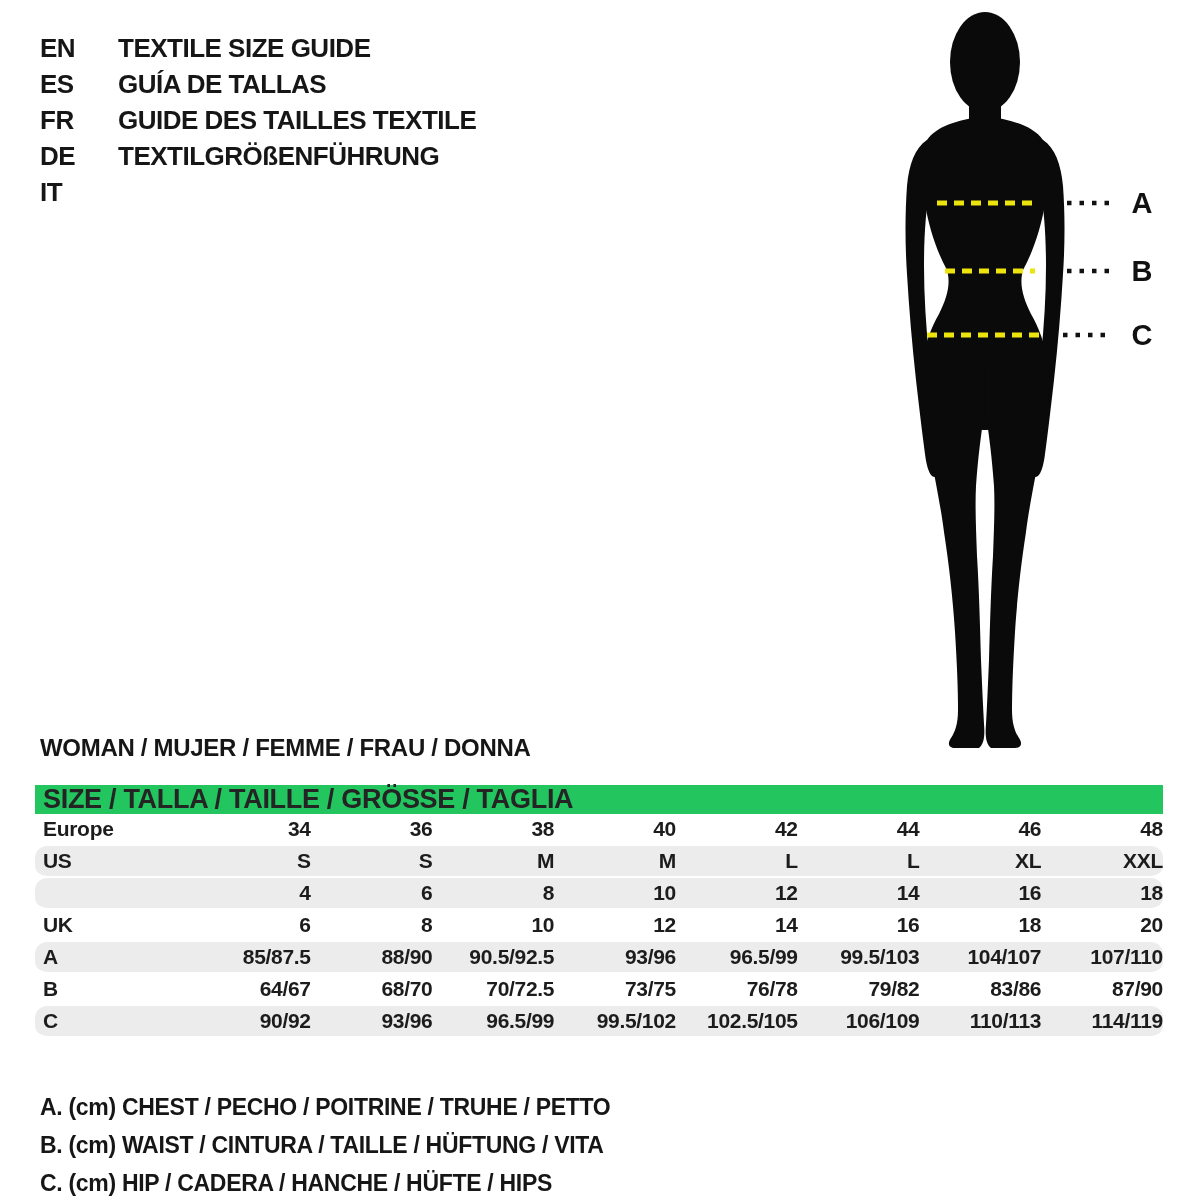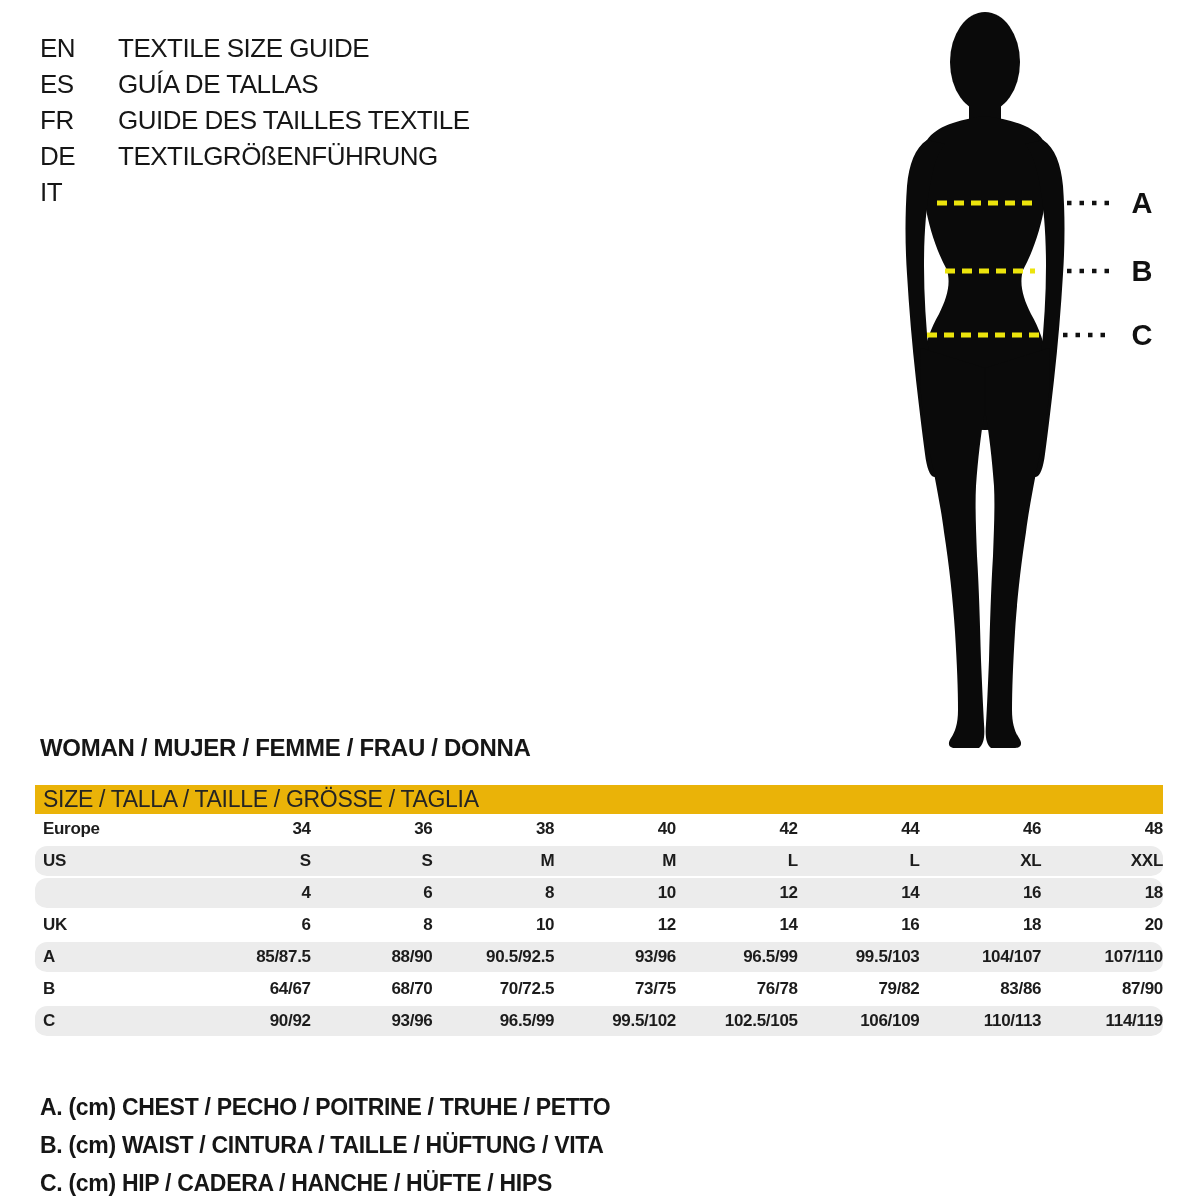--- a/index.html
+++ b/index.html
@@ -10,21 +10,21 @@
     font-family:"Liberation Sans", sans-serif;
     color:#161616;
     overflow:hidden;
   }
 
   
   .languages { position:absolute; left:40px; top:30px; }
   .lang-row {
     display:grid; grid-template-columns:78px auto;
     height:36px; line-height:36px;
-    font-weight:normal; font-size:26px; font-stretch:condensed;
+    font-weight:bold; font-size:26px; font-stretch:condensed;
     letter-spacing:-0.5px; white-space:nowrap;
   }
 
   
   .figure-wrap { position:absolute; left:897px; top:8px; width:300px; height:745px; }
   .figure-wrap svg { position:absolute; left:0; top:0; }
   .marker-label {
     position:absolute; left:225px; width:40px;
     text-align:center; font-weight:bold; font-size:29px; line-height:34px;
     color:#111;
@@ -36,30 +36,30 @@
   
   .section-title {
     position:absolute; left:40px; top:734px;
     font-weight:bold; font-size:24px; font-stretch:condensed;
     letter-spacing:-0.3px; white-space:nowrap;
   }
 
   
   .size-table { position:absolute; left:35px; top:785px; width:1128px; }
   .t-header {
-    height:29px; line-height:29px; background:#eab308;
-    font-weight:normal; font-size:23px; font-stretch:condensed;
+    height:29px; line-height:29px; background:#22c55e;
+    font-weight:bold; font-size:27px; font-stretch:condensed;
     letter-spacing:-0.3px; color:#242424;
     padding-left:8px; box-sizing:border-box;
   }
   .t-row {
     display:grid; grid-template-columns:154px repeat(8, 1fr);
     height:30px; line-height:30px;
     border-bottom:2px solid #ffffff; box-sizing:content-box;
-    font-weight:bold; font-size:17px; font-stretch:condensed;
+    font-weight:bold; font-size:21px; font-stretch:condensed;
     letter-spacing:-0.3px; color:#1c1c1c;
   }
   .t-row.shade { background:#ececec;border-radius:12px; }
   .t-label { padding-left:8px; text-align:left; }
   .t-cell { text-align:right; }
 
   
   .legend { position:absolute; left:40px; top:1088px; }
   .legend-line {
     height:38px; line-height:38px;

